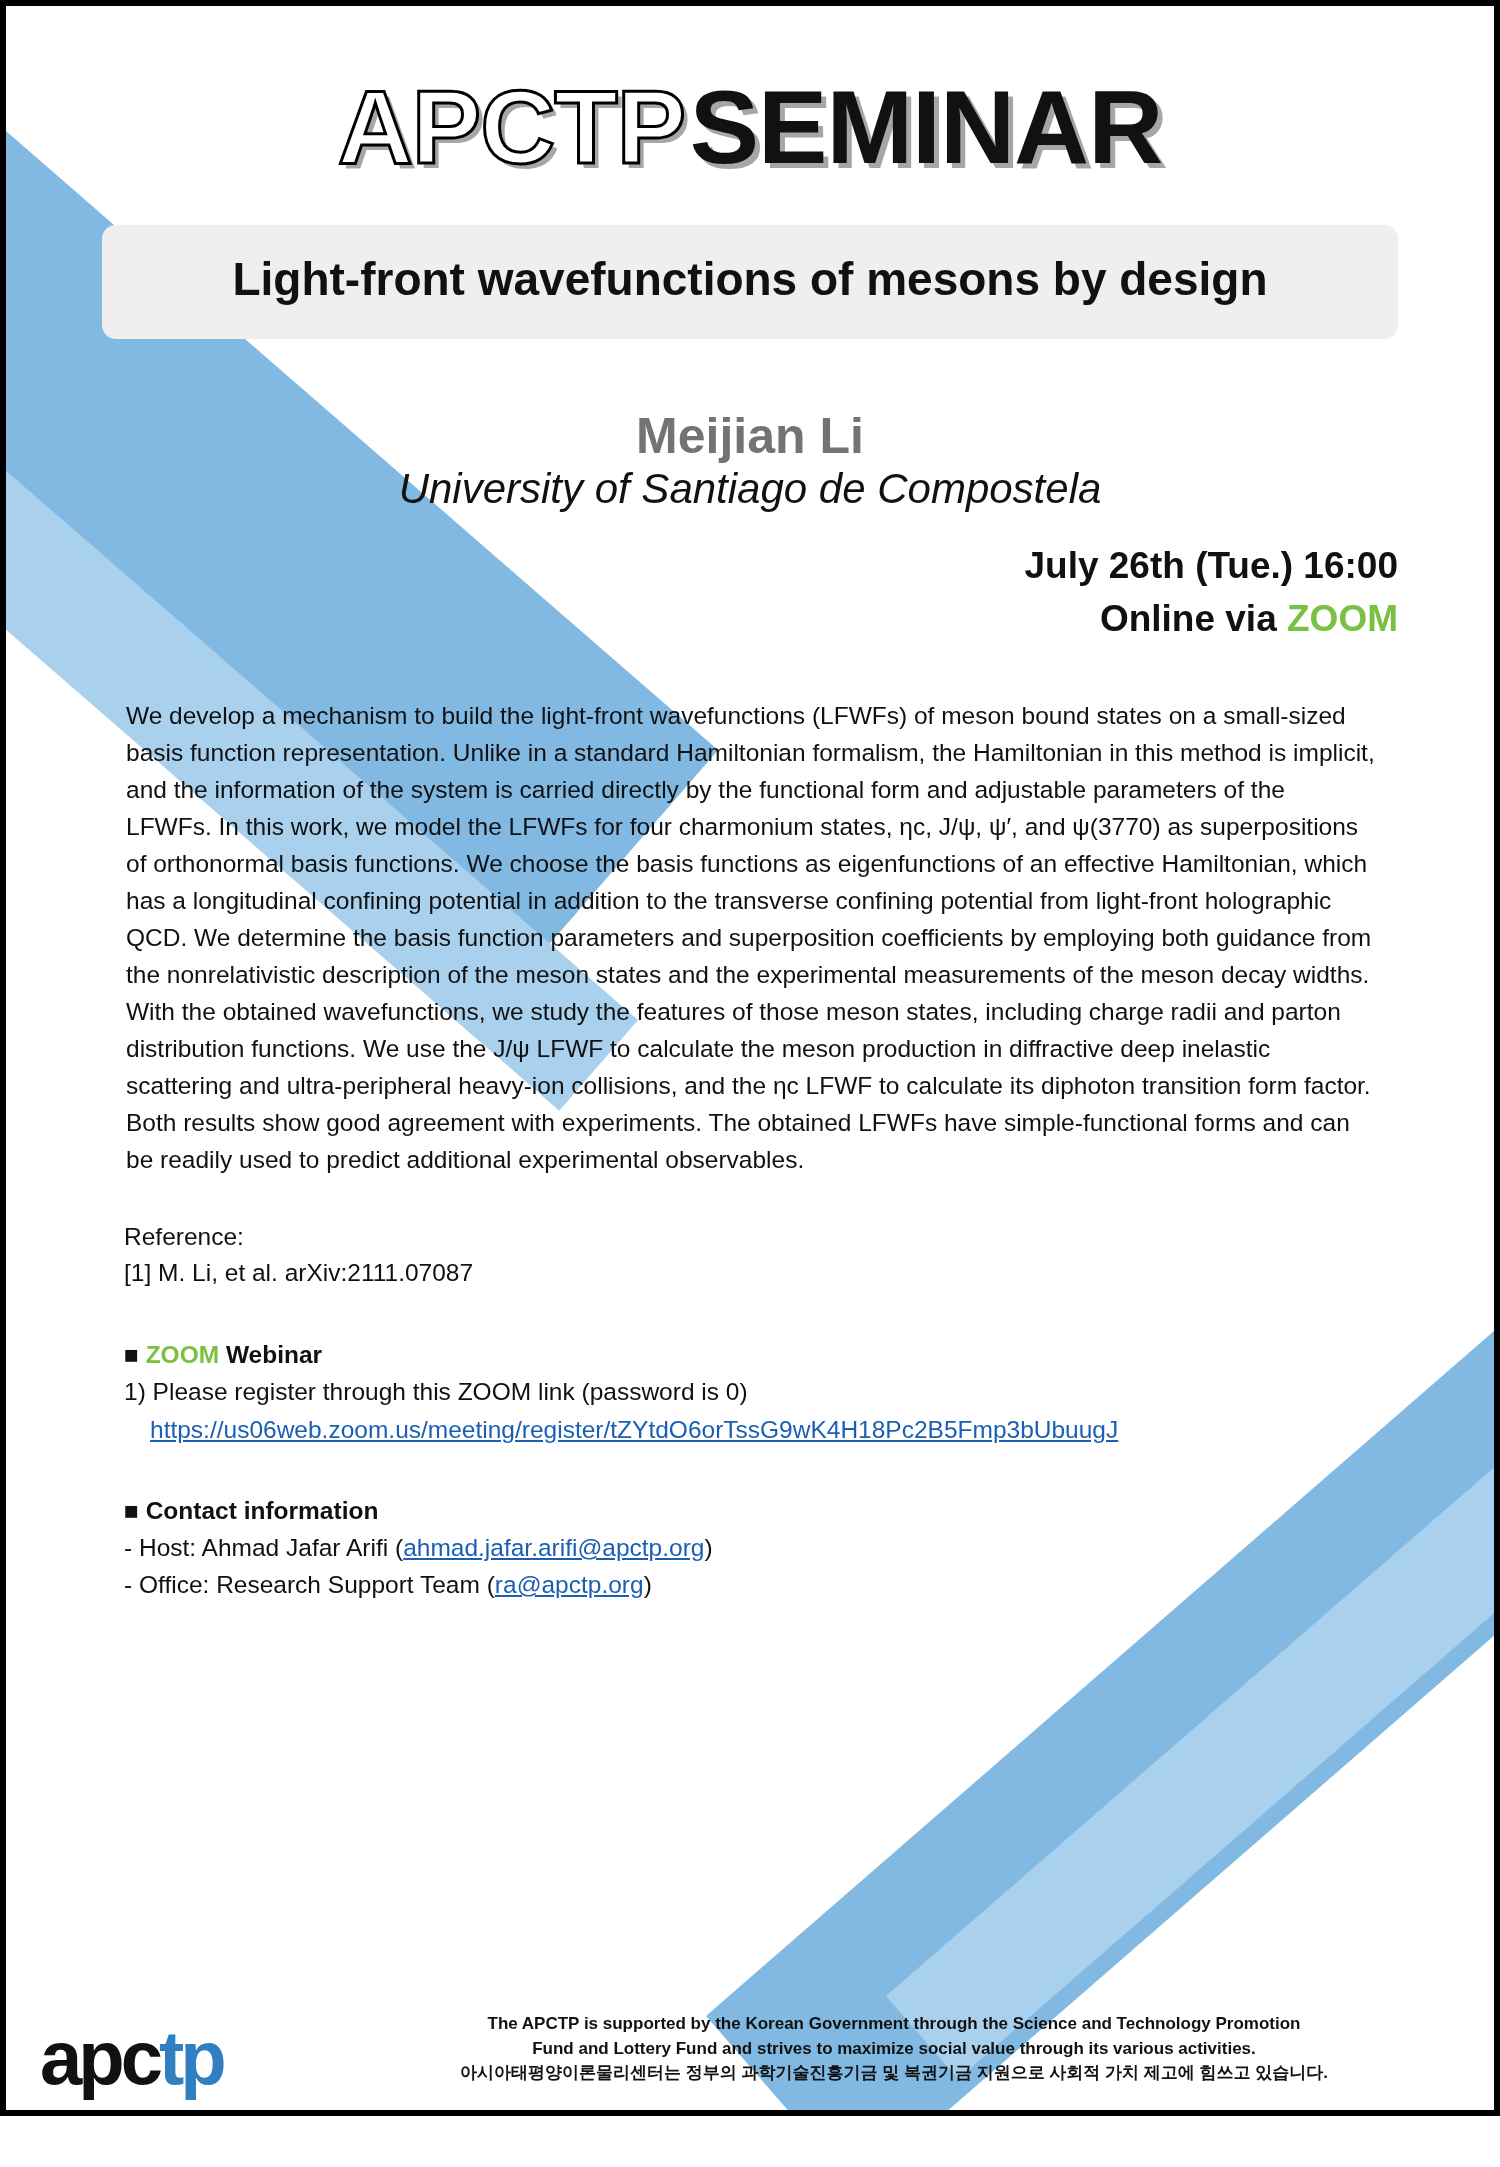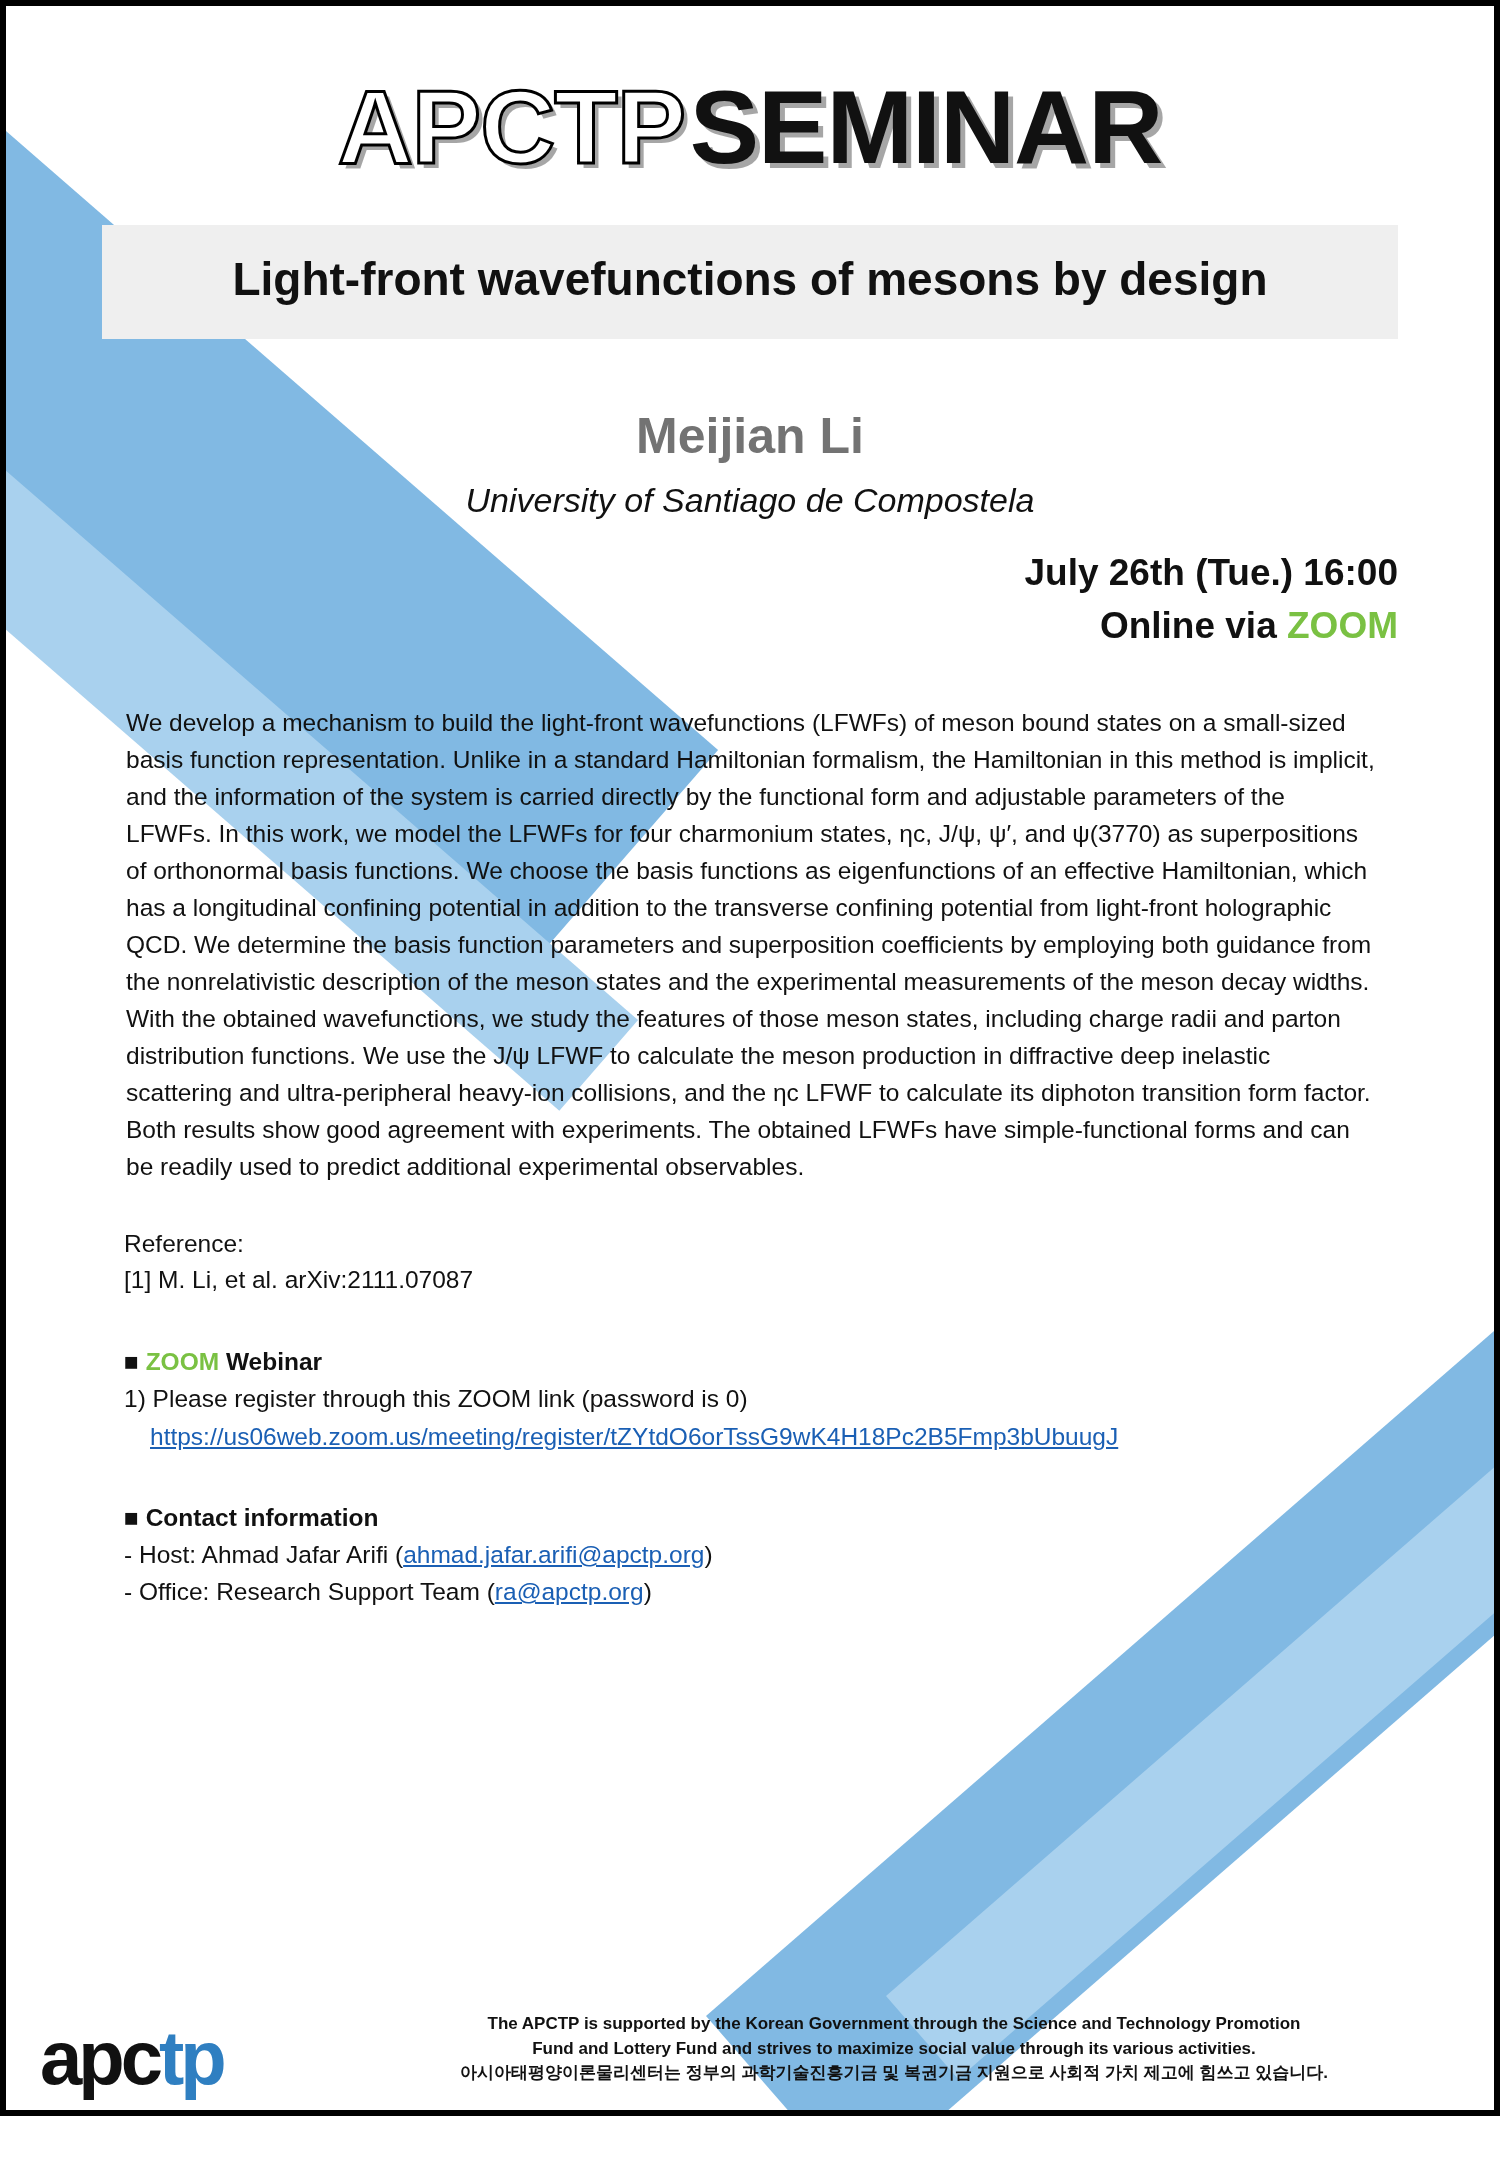--- a/index.html
+++ b/index.html
@@ -83,32 +83,32 @@
   }
   .talk-title {
     margin: 38px 96px 0 96px;
     background: #efefef;
     padding: 26px 30px 30px 30px;
     text-align: center;
     font-size: 46px;
     font-weight: bold;
     color: #111111;
     line-height: 1.25;
+    border-radius: 14px;
   }
   .speaker {
     margin-top: 68px;
     text-align: center;
     font-size: 50px;
     font-weight: bold;
     color: #737373;
   }
   .affiliation {
-    margin-top: 16px;
-    text-align: center;
-    font-size: 34px;
+    text-align: center;
+    font-size: 42px;
     font-style: italic;
     color: #111;
   }
   .when {
     margin-top: 26px;
     text-align: right;
     padding-right: 96px;
     font-size: 37px;
     font-weight: bold;
     color: #111;

